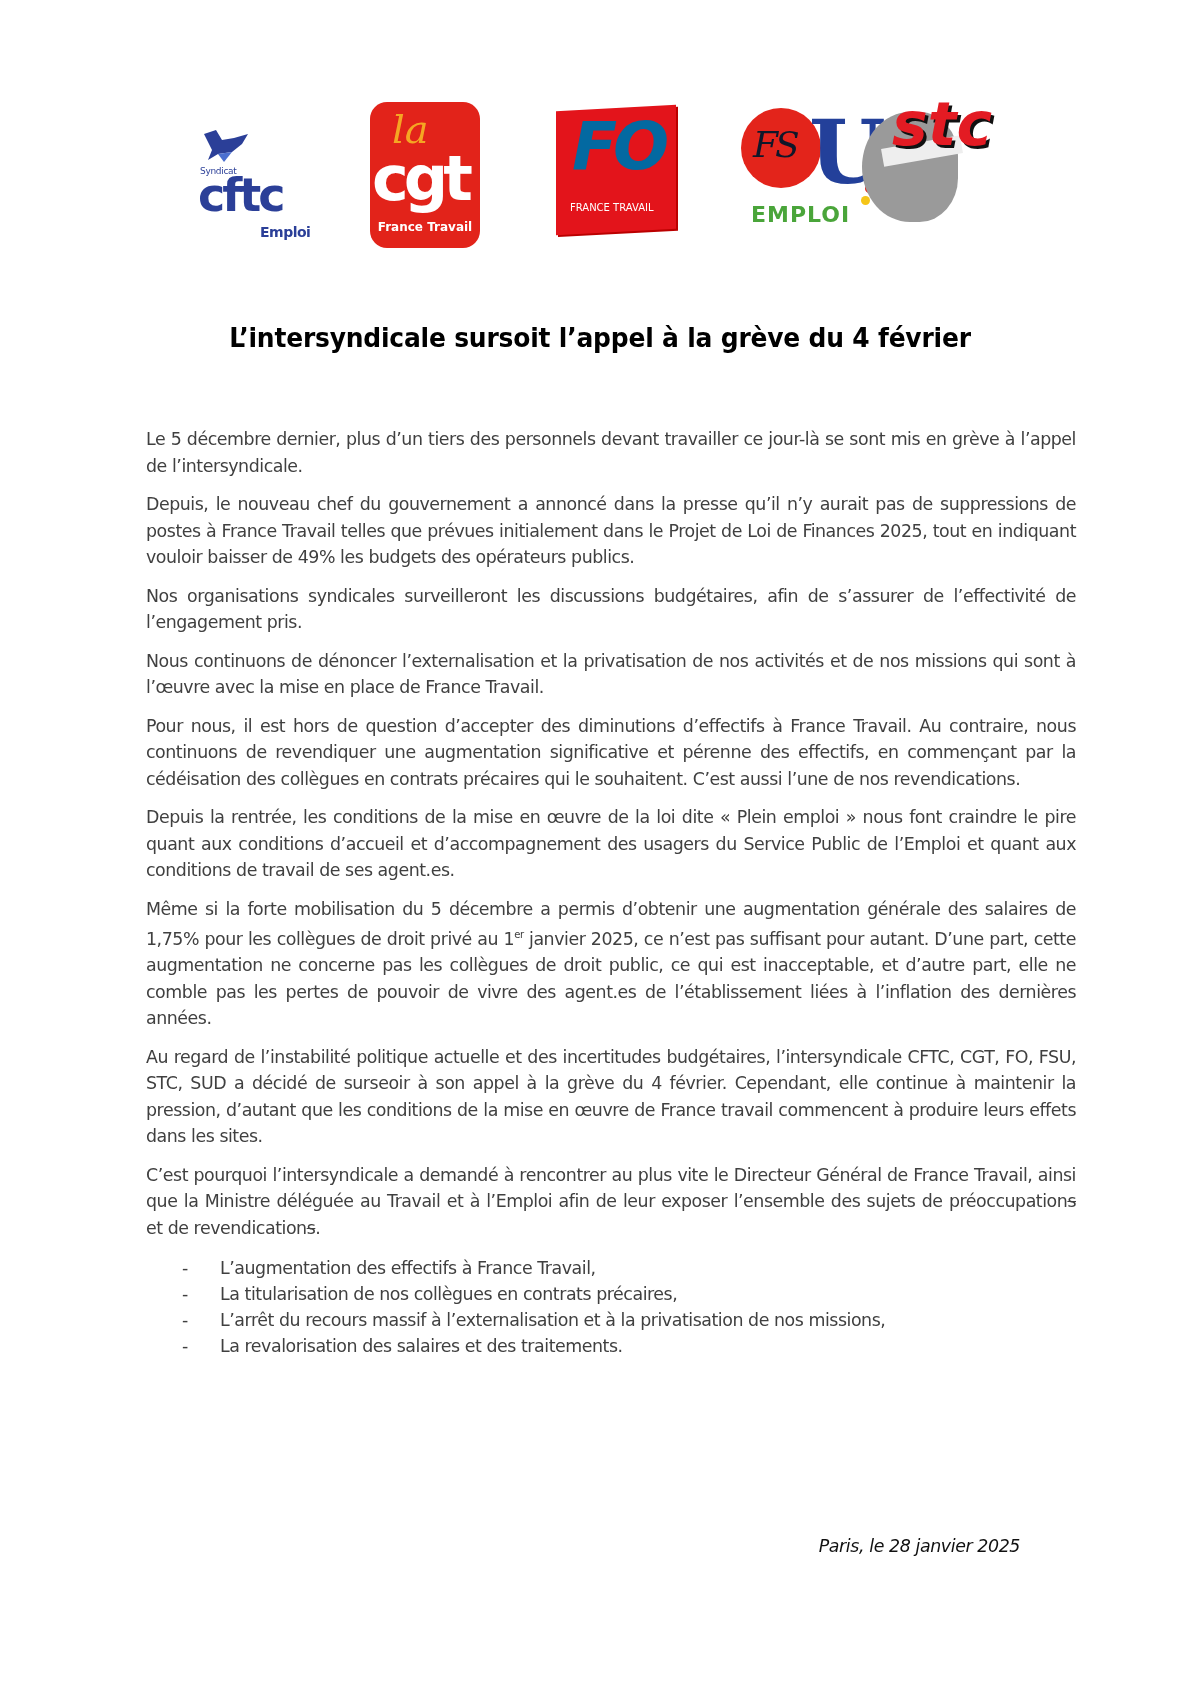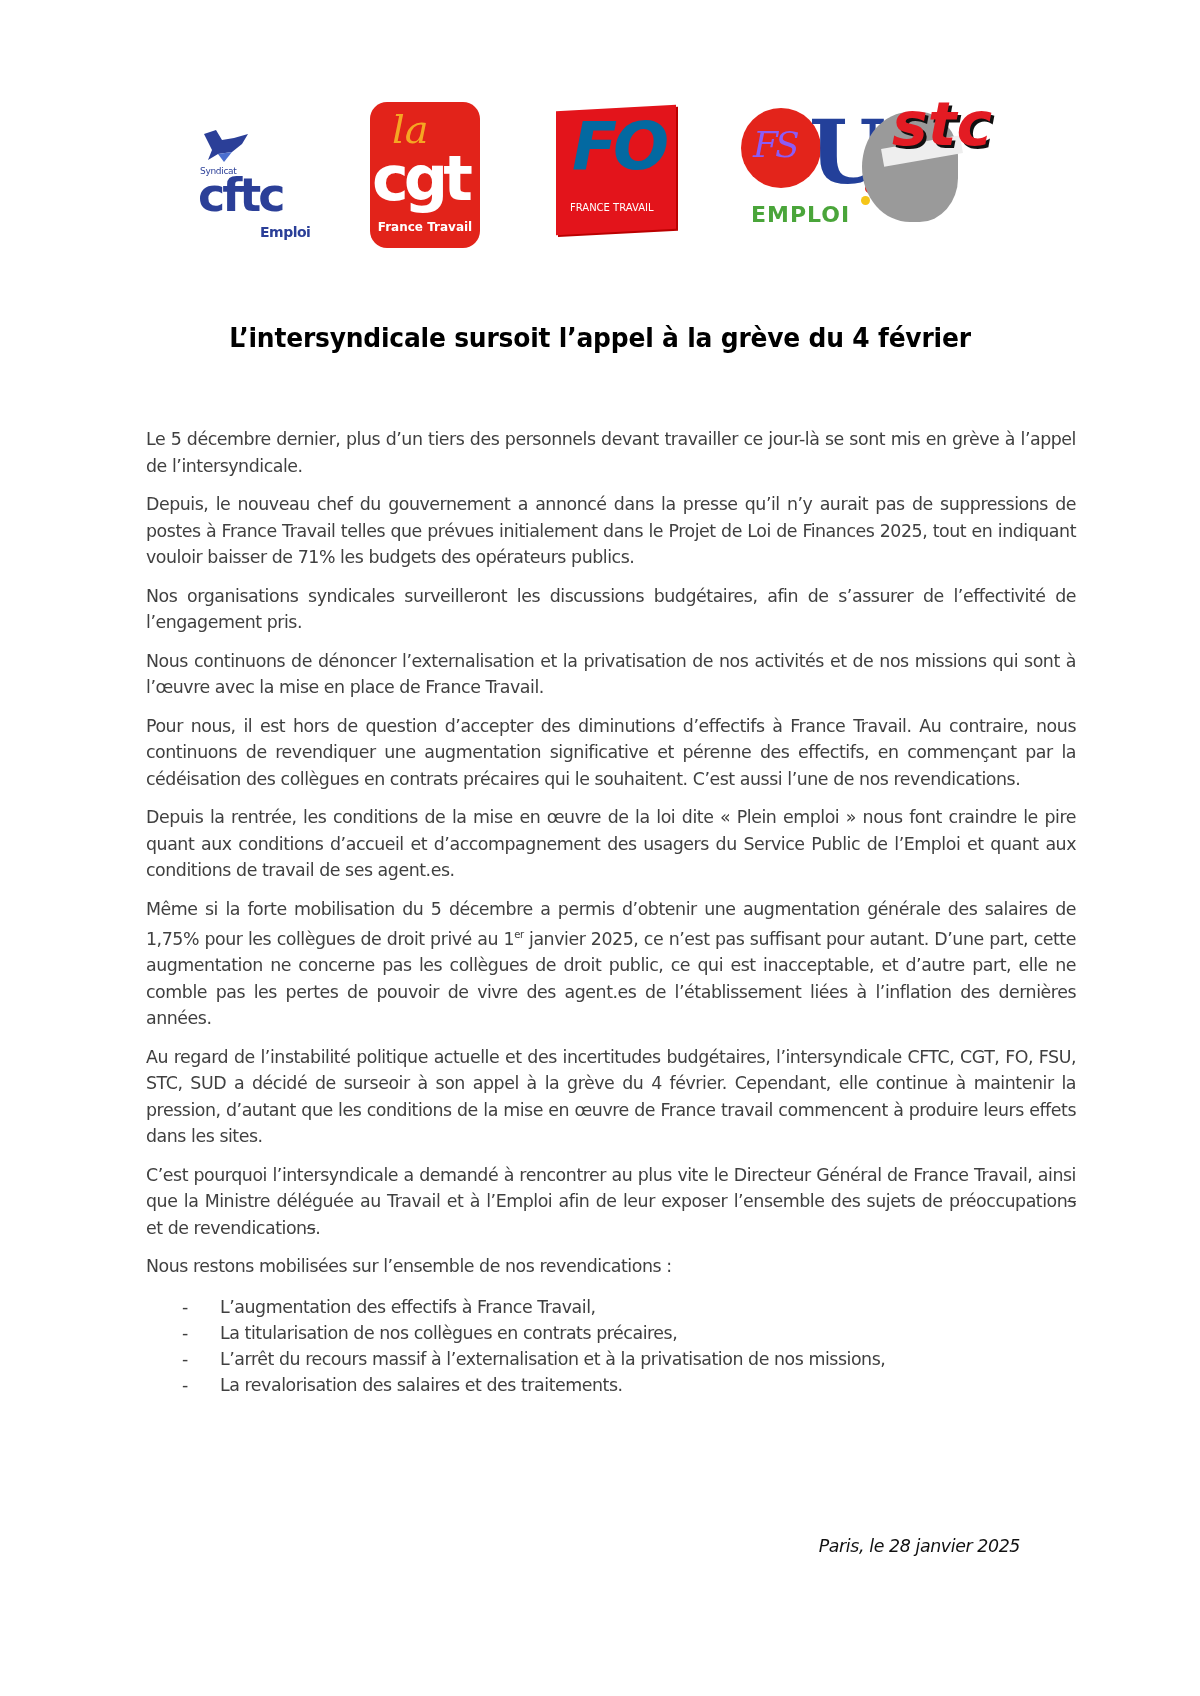--- a/index.html
+++ b/index.html
@@ -20,21 +20,21 @@
     .cgt .name { position: absolute; left: 2px; top: 40px; font: bold 62px "DejaVu Sans", sans-serif; color: #fff; letter-spacing: -5px; }
     .cgt .sub { position: absolute; left: 0; width: 110px; text-align: center; top: 118px; font: bold 12px "DejaVu Sans", sans-serif; color: #fff; }
 
     .fo { left: 370px; top: 12px; width: 125px; height: 125px; }
     .fo .box { position: absolute; left: 0; top: 0; width: 120px; height: 124px; background: #e3141b; transform: skewY(-3deg); box-shadow: 2px 2px 0 #b00; }
     .fo .name { position: absolute; left: 16px; top: 0; font: italic bold 66px "DejaVu Sans", sans-serif; color: #0369a1; letter-spacing: -4px; }
     .fo .sub { position: absolute; left: 14px; top: 94px; font: 10px "DejaVu Sans", sans-serif; color: #fff; }
 
     .fsu { left: 555px; top: 10px; width: 150px; height: 130px; }
     .fsu .circle { position: absolute; left: 0; top: 2px; width: 80px; height: 80px; border-radius: 50%; background: #e3241b; }
-    .fsu .fs { position: absolute; left: 12px; top: 18px; font: italic 36px "DejaVu Serif", serif; color: #8b5cf6; letter-spacing: -3px; }
+    .fsu .fs { position: absolute; left: 12px; top: 18px; font: italic 36px "DejaVu Serif", serif; color: #0f172a; letter-spacing: -3px; }
     .fsu .u { position: absolute; left: 68px; top: -6px; font: bold 88px "DejaVu Serif", serif; color: #23409a; }
     .fsu .dot { position: absolute; width: 9px; height: 9px; border-radius: 50%; }
     .fsu .emploi { position: absolute; left: 10px; top: 96px; font: bold 22px "DejaVu Sans", sans-serif; color: #4aa53a; letter-spacing: 1px; }
 
     .stc { left: 676px; top: 0; width: 110px; height: 150px; }
     .stc .head { position: absolute; left: 0; top: 16px; width: 96px; height: 110px; background: #9a9a9a; border-radius: 50% 40% 40% 50%; }
     .stc .band { position: absolute; left: 20px; top: 46px; width: 80px; height: 18px; background: #eee; transform: rotate(-10deg); }
     .stc .letters { position: absolute; left: 30px; top: 4px; font: bold italic 60px "DejaVu Sans", sans-serif; color: #e31b23; text-shadow: 3px 3px 0 #111; line-height: 48px; }
 
     
@@ -94,29 +94,28 @@
       <div class="head"></div>
       <div class="band"></div>
       <span class="letters">stc</span>
     </div>
   </div>
 
   <h1 class="title">L’intersyndicale sursoit l’appel à la grève du 4 février</h1>
 
   <div class="body">
     <p>Le 5 décembre dernier, plus d’un tiers des personnels devant travailler ce jour-là se sont mis en grève à l’appel de l’intersyndicale.</p>
-    <p>Depuis, le nouveau chef du gouvernement a annoncé dans la presse qu’il n’y aurait pas de suppressions de postes à France Travail telles que prévues initialement dans le Projet de Loi de Finances 2025, tout en indiquant vouloir baisser de 71% les budgets des opérateurs publics.</p>
+    <p>Depuis, le nouveau chef du gouvernement a annoncé dans la presse qu’il n’y aurait pas de suppressions de postes à France Travail telles que prévues initialement dans le Projet de Loi de Finances 2025, tout en indiquant vouloir baisser de 49% les budgets des opérateurs publics.</p>
     <p>Nos organisations syndicales surveilleront les discussions budgétaires, afin de s’assurer de l’effectivité de l’engagement pris.</p>
     <p>Nous continuons de dénoncer l’externalisation et la privatisation de nos activités et de nos missions qui sont à l’œuvre avec la mise en place de France Travail.</p>
     <p>Pour nous, il est hors de question d’accepter des diminutions d’effectifs à France Travail. Au contraire, nous continuons de revendiquer une augmentation significative et pérenne des effectifs, en commençant par la cédéisation des collègues en contrats précaires qui le souhaitent. C’est aussi l’une de nos revendications.</p>
     <p>Depuis la rentrée, les conditions de la mise en œuvre de la loi dite « Plein emploi » nous font craindre le pire quant aux conditions d’accueil et d’accompagnement des usagers du Service Public de l’Emploi et quant aux conditions de travail de ses agent.es.</p>
     <p><span>Même si la forte mobilisation du 5 décembre a permis d’obtenir une augmentation générale des salaires de 1,75% pour les collègues de droit privé au 1</span><sup style="font-size:10px;">er</sup><span> janvier 2025, ce n’est pas suffisant pour autant. D’une part, cette augmentation ne concerne pas les collègues de droit public, ce qui est inacceptable, et d’autre part, elle ne comble pas les pertes de pouvoir de vivre des agent.es de l’établissement liées à l’inflation des dernières années.</span></p>
     <p>Au regard de l’instabilité politique actuelle et des incertitudes budgétaires, l’intersyndicale CFTC, CGT, FO, FSU, STC, SUD a décidé de surseoir à son appel à la grève du 4 février. Cependant, elle continue à maintenir la pression, d’autant que les conditions de la mise en œuvre de France travail commencent à produire leurs effets dans les sites.</p>
     <p><span>C’est pourquoi l’intersyndicale a demandé à rencontrer au plus vite le Directeur Général de France Travail, ainsi que la Ministre déléguée au Travail et à l’Emploi afin de leur exposer l’ensemble des sujets de préoccupation</span><span class="strike-s">s</span><span> et de revendication</span><span class="strike-s">s</span><span>.</span></p>
-    <p class="intro-list">Nous restons mobilisées sur l’ensemble de nos revendications :</p>
     <ul class="demands">
       <li><span class="dash">-</span><span>L’augmentation des effectifs à France Travail,</span></li>
       <li><span class="dash">-</span><span>La titularisation de nos collègues en contrats précaires,</span></li>
       <li><span class="dash">-</span><span>L’arrêt du recours massif à l’externalisation et à la privatisation de nos missions,</span></li>
       <li><span class="dash">-</span><span>La revalorisation des salaires et des traitements.</span></li>
     </ul>
   </div>
 
   <div class="signature">Paris, le 28 janvier 2025</div>
 </div>

